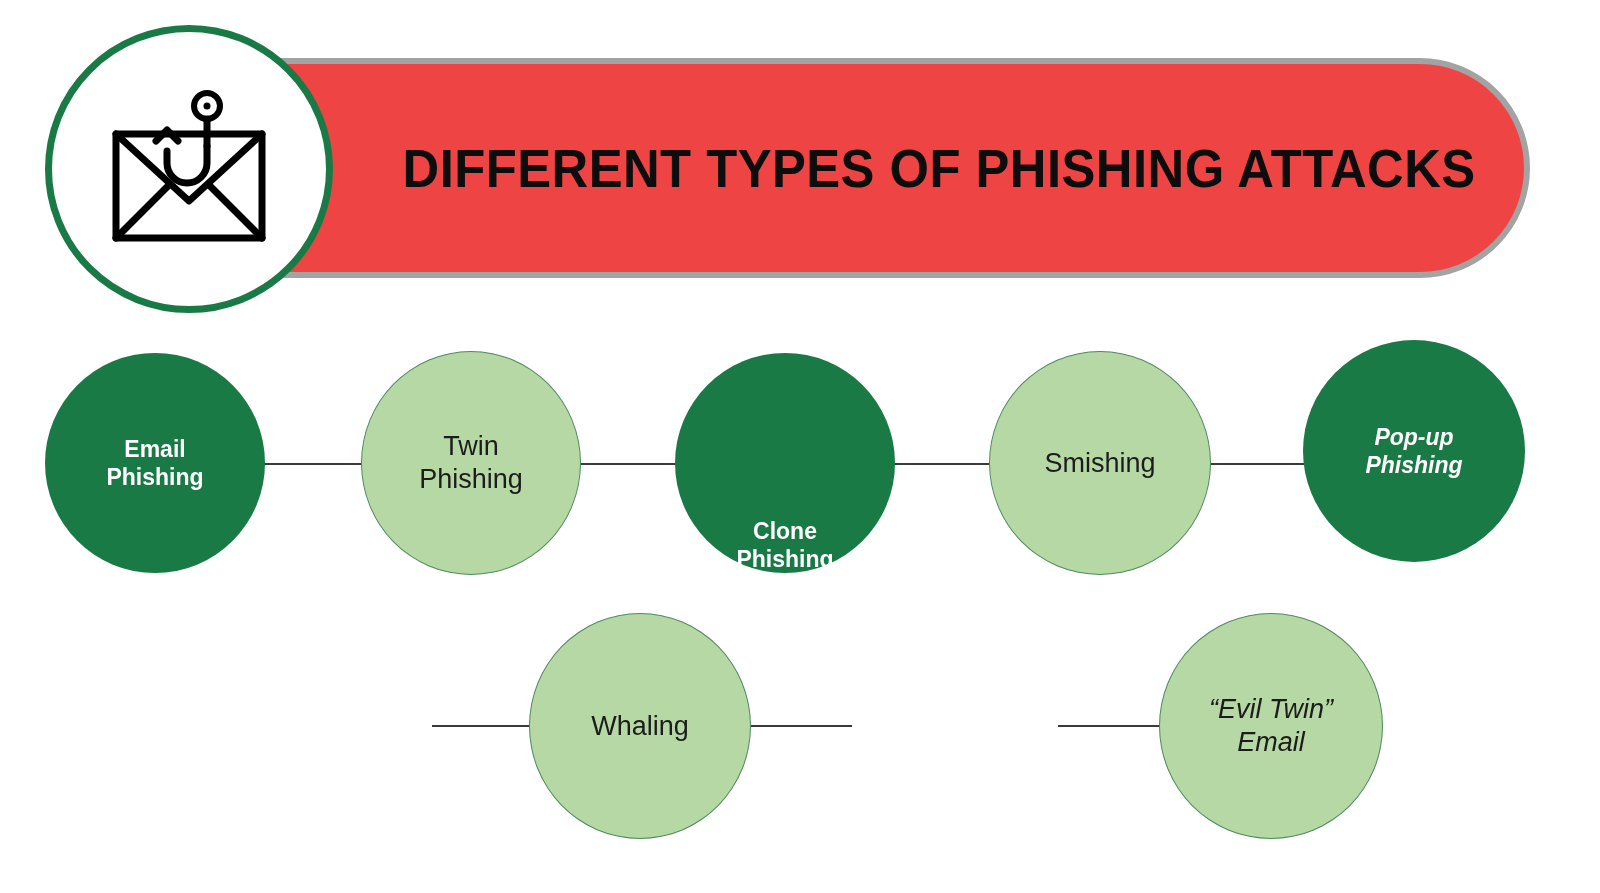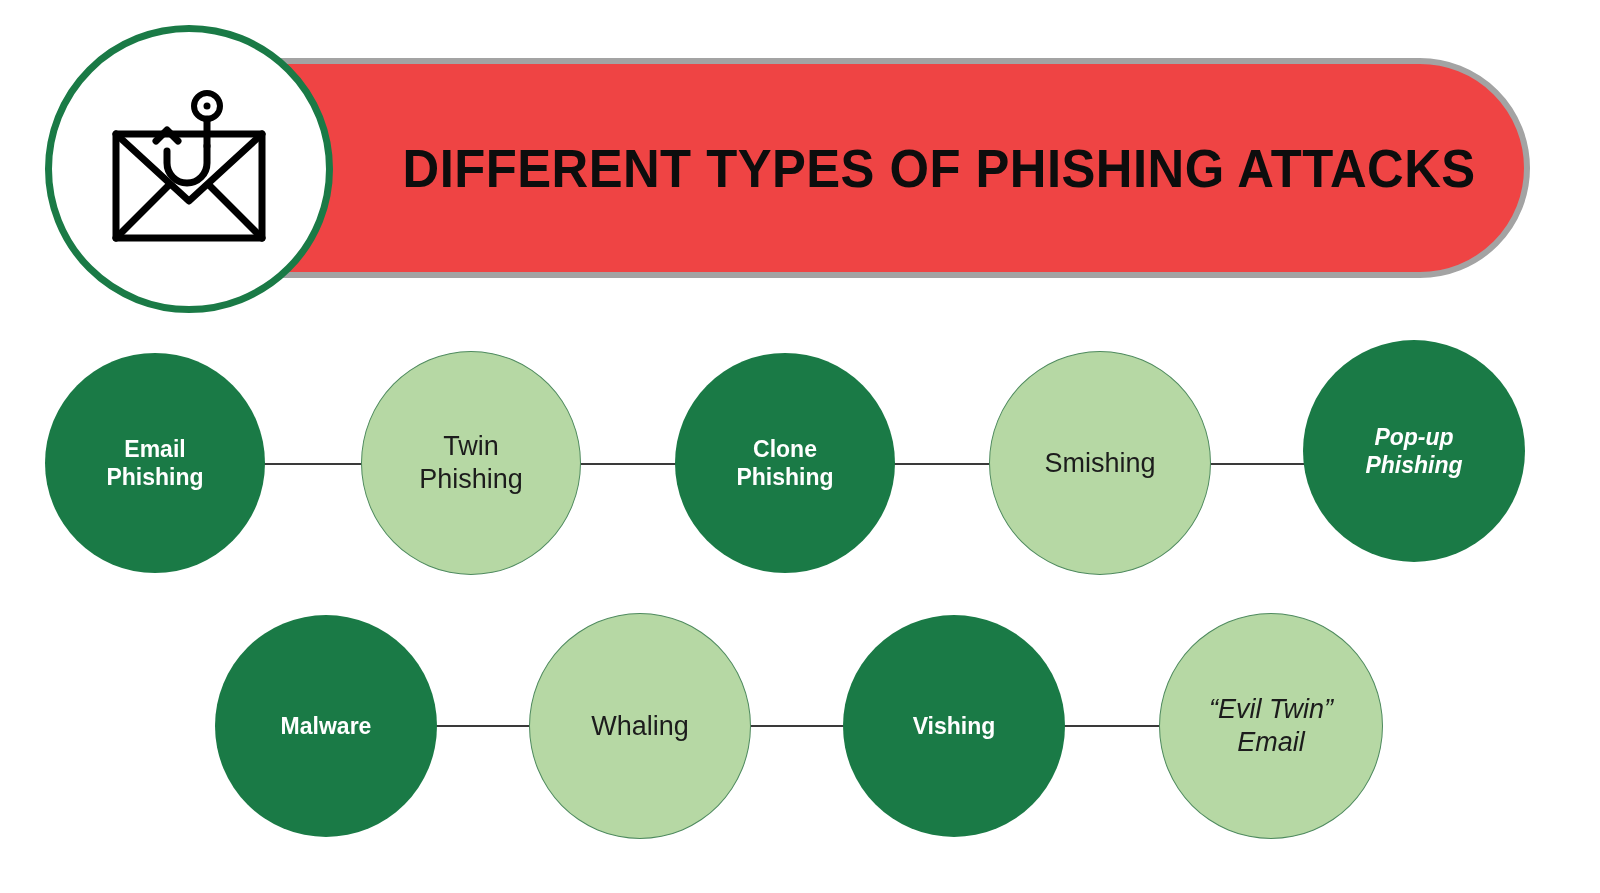--- a/index.html
+++ b/index.html
@@ -140,21 +140,21 @@
     </span>
   </div>
 
   <div class="node light" style="left:361px; top:351px; width:220px; height:224px;">
     <span class="node-label">
       <span>Twin</span><br>
       <span>Phishing</span>
     </span>
   </div>
 
-  <div class="node dark" style="left:675px; top:353px; width:220px; height:220px;">
+  <div class="node dark" style="left:675px; top:353px; width:220px; height:220px;align-items:flex-end;">
     <span class="node-label">
       <span>Clone</span><br>
       <span>Phishing</span>
     </span>
   </div>
 
   <div class="node light" style="left:989px; top:351px; width:222px; height:224px;">
     <span class="node-label">
       <span>Smishing</span>
     </span>
@@ -164,37 +164,27 @@
     <span class="node-label">
       <span>Pop-up</span><br>
       <span>Phishing</span>
     </span>
   </div>
 
   <div class="connector" style="left:432px; top:725px; width:106px;"></div>
   <div class="connector" style="left:744px; top:725px; width:108px;"></div>
   <div class="connector" style="left:1058px; top:725px; width:110px;"></div>
 
-  <div class="node dark" style="left:215px; top:615px; width:222px; height:222px;">
-    <span class="node-label">
-      <span>Malware</span>
-    </span>
-  </div>
 
   <div class="node light" style="left:529px; top:613px; width:222px; height:226px;">
     <span class="node-label">
       <span>Whaling</span>
     </span>
   </div>
 
-  <div class="node dark" style="left:843px; top:615px; width:222px; height:222px;">
-    <span class="node-label">
-      <span>Vishing</span>
-    </span>
-  </div>
 
   <div class="node light" style="left:1159px; top:613px; width:224px; height:226px;font-style:italic;">
     <span class="node-label">
       <span>“Evil Twin”</span><br>
       <span>Email</span>
     </span>
   </div>
 
 </div>
 

